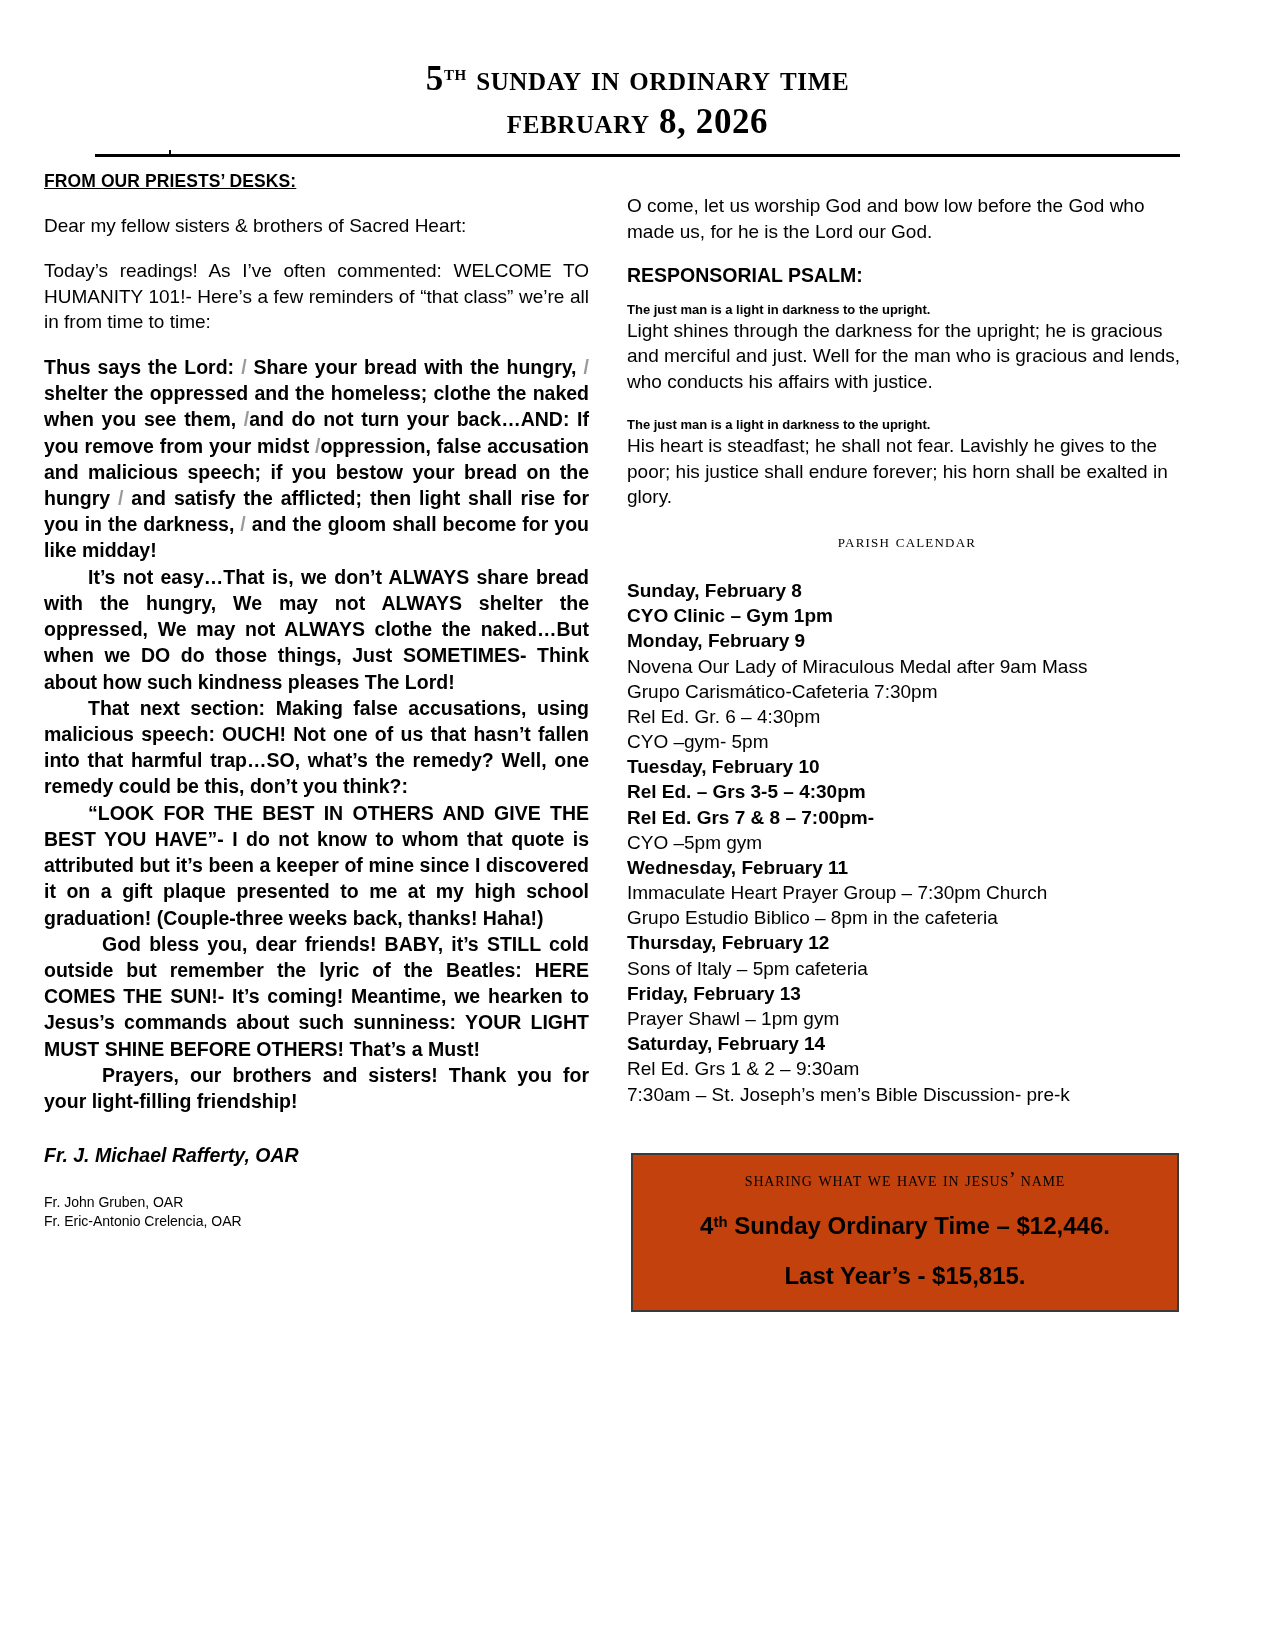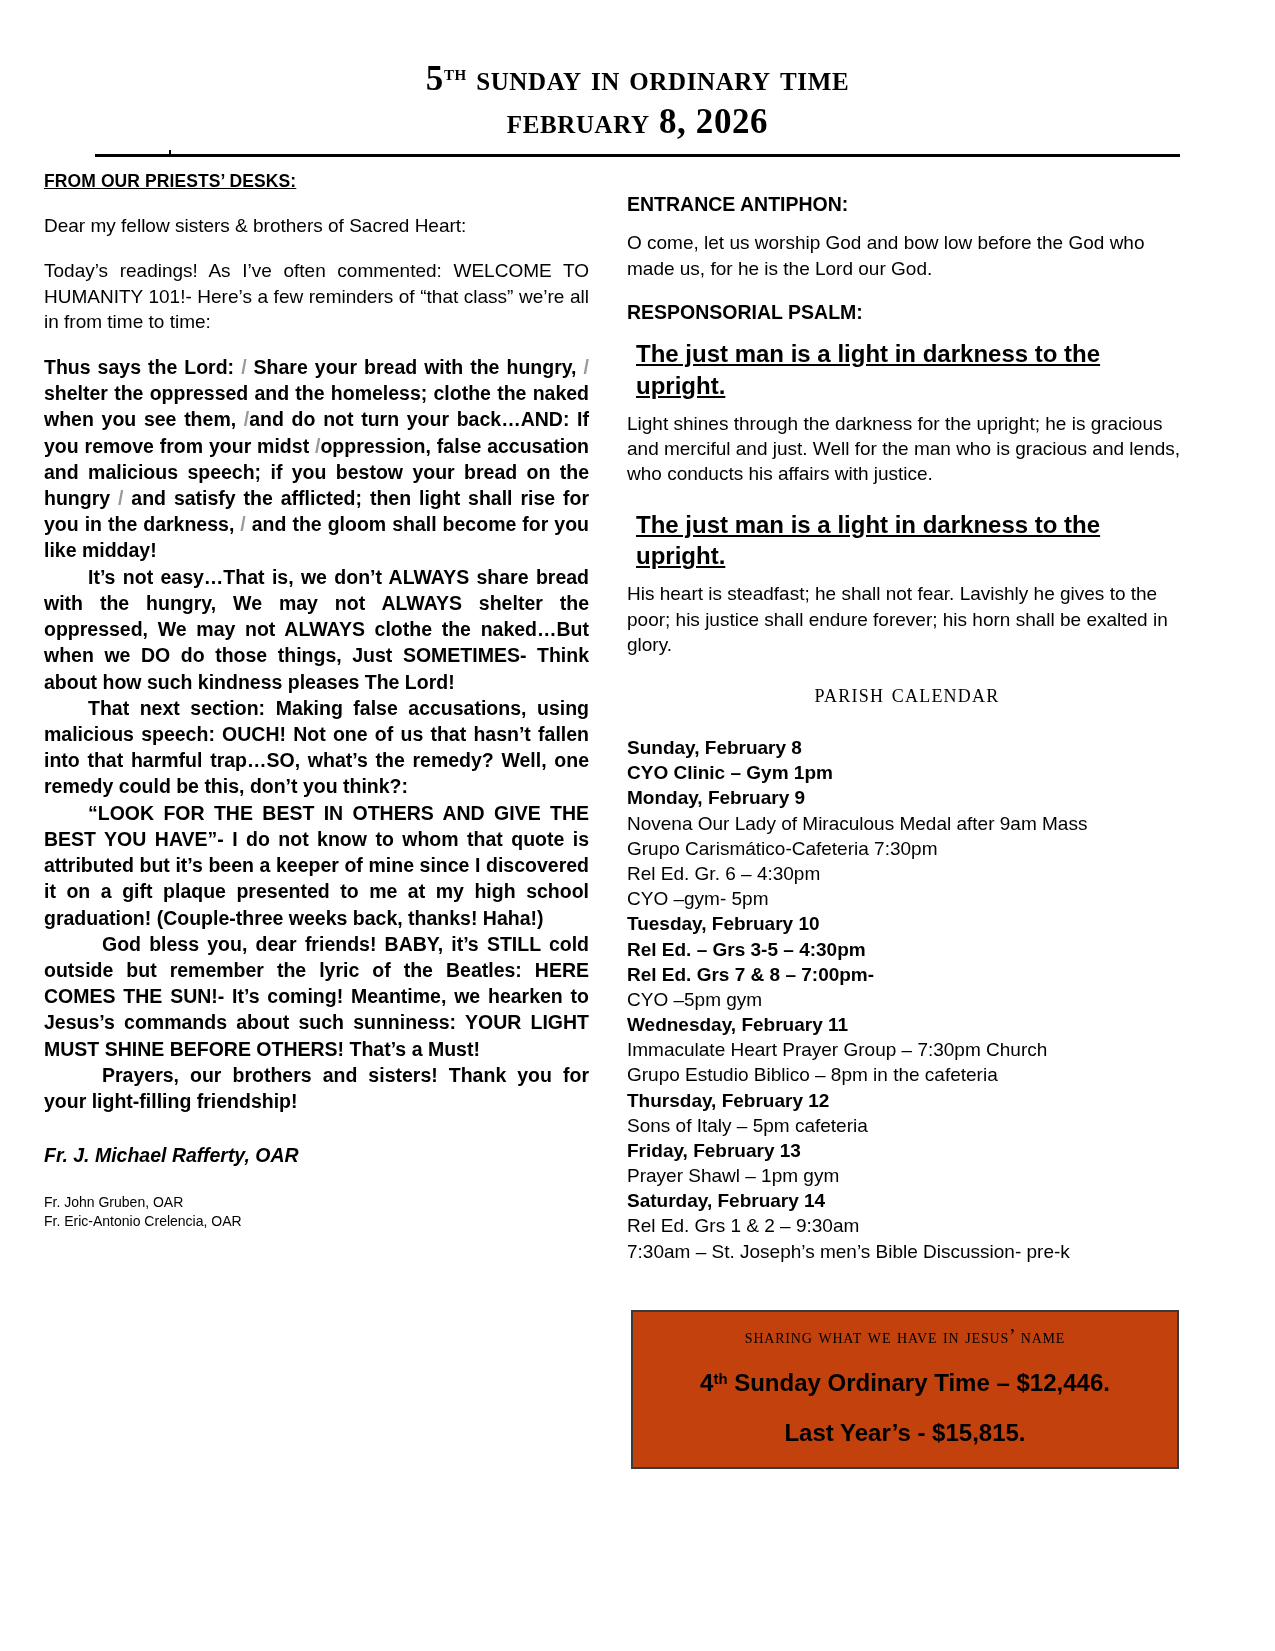--- a/index.html
+++ b/index.html
@@ -125,31 +125,30 @@
     font-size: 19.5px;
     font-weight: 700;
     margin: 0 0 14px 0;
   }
   .r-text {
     font-size: 19px;
     line-height: 1.33;
     margin: 0 0 20px 0;
   }
   .r-bold {
-    font-size: 24px;
+    font-size: 13px;
     font-weight: 700;
     line-height: 1.33;
-    margin: 9px;
-    text-decoration: underline;
+    margin: 0;
   }
   .psalm-block { margin: 0 0 22px 0; }
 
   .cal-title {
     font-family: "Liberation Serif", serif;
-    font-size: 26px;
+    font-size: 18px;
     font-variant: small-caps;
     text-transform: lowercase;
     letter-spacing: 1.2px;
     text-align: center;
     margin: 6px 0 26px 0;
   }
   .cal-list { margin: 0; }
   .cal-line {
     font-size: 19px;
     line-height: 1.325;
@@ -226,21 +225,20 @@
 
       <div class="sig-other">
         <div>Fr. John Gruben, OAR</div>
         <div>Fr. Eric-Antonio Crelencia, OAR</div>
       </div>
 
     </div>
 
     <div class="col-right">
 
-      <div class="sec-head">ENTRANCE ANTIPHON:</div>
       <p class="r-text">O come, let us worship God and bow low before the God who made us, for he is the Lord our God.</p>
 
       <div class="sec-head">RESPONSORIAL PSALM:</div>
 
       <div class="psalm-block">
         <div class="r-bold">The just man is a light in darkness to the upright.</div>
         <div class="r-text" style="margin-bottom:0">Light shines through the darkness for the upright; he is gracious and merciful and just.  Well for the man who is gracious and lends, who conducts his affairs with justice.</div>
       </div>
 
       <div class="psalm-block">

